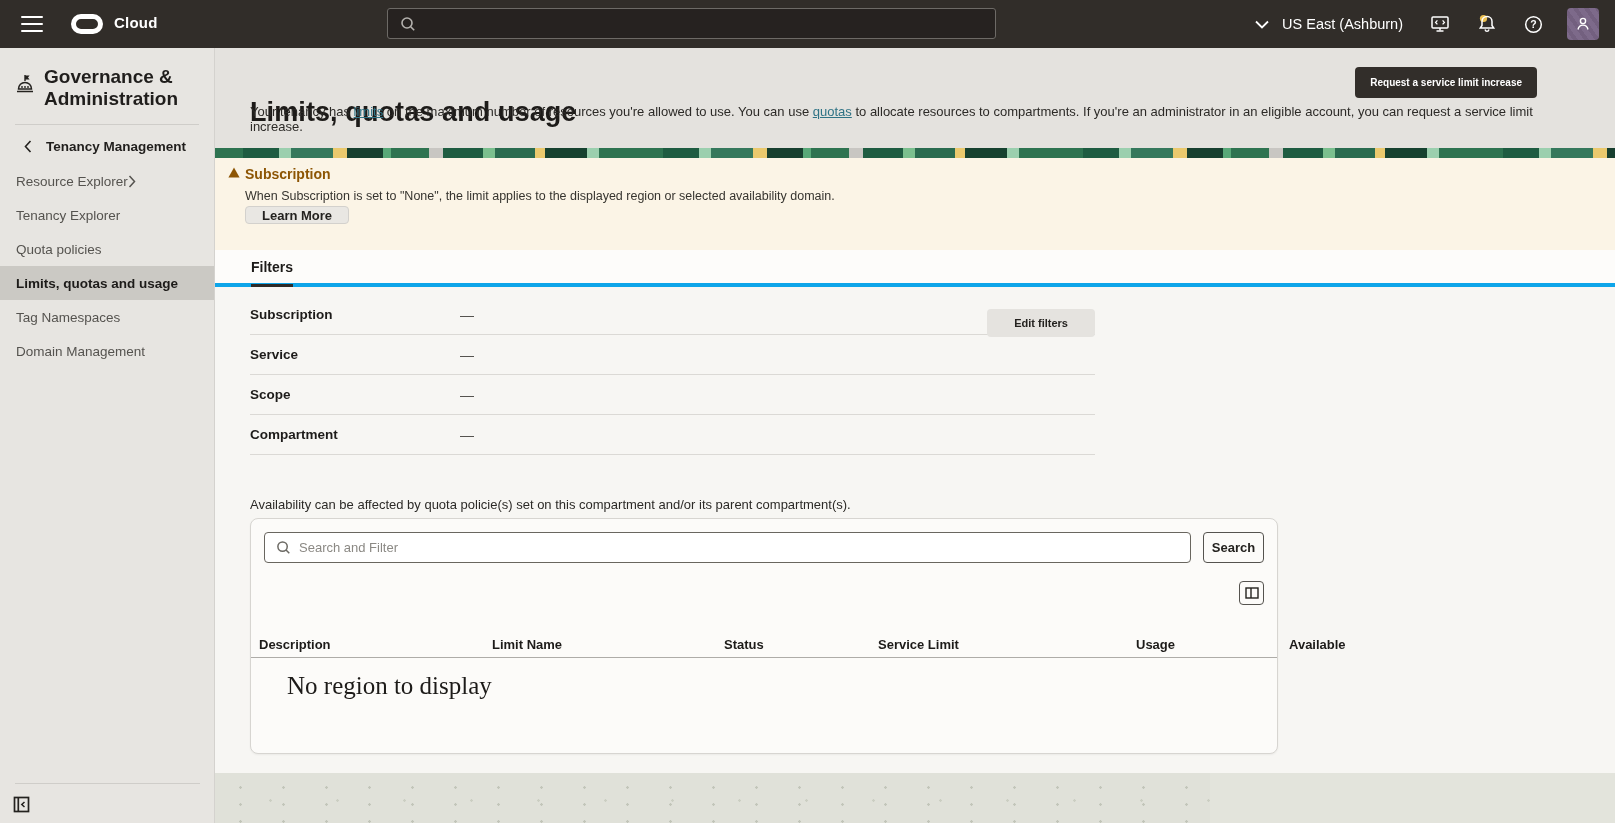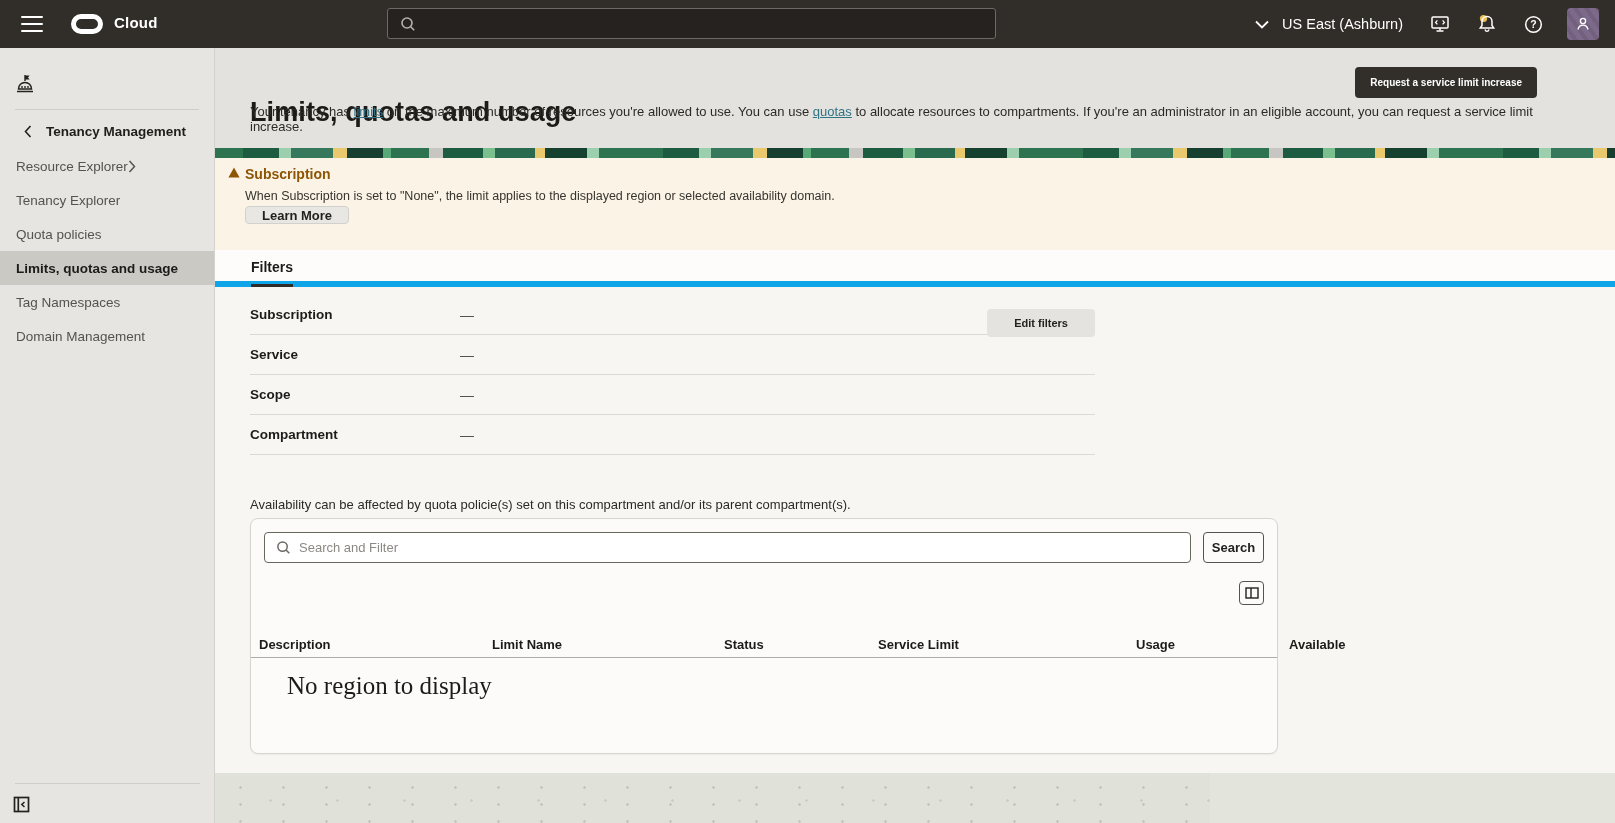--- a/index.html
+++ b/index.html
@@ -53,21 +53,21 @@
       #eac96e 118px 132px, #173f2f 132px 168px, #58a878 168px 176px, #2e7350 176px 214px,
       #c8c6c2 214px 228px, #1e5c41 228px 268px, #7bbf8e 268px 280px, #2a6b4f 280px 320px,
       #eac96e 320px 330px, #16412f 330px 372px, #9bcfae 372px 384px, #2e7350 384px 420px); }
 
   .notice { position:relative; width:100%; height:92px; background:#fbf4e6; }
   .warn-tri { position:absolute; left:13px; top:9px; }
   .notice-title { position:absolute; left:30px; top:8px; font-size:14px; font-weight:700; color:#8d5504; }
   .notice-msg { position:absolute; left:30px; top:31px; font-size:12.5px; color:#36342f; }
   .learn-btn { position:absolute; left:30px; top:48px; height:18px; padding:0 16px; background:#e9e7e3; border:1px solid #d3d1cd; border-radius:4px; font-size:13px; font-weight:600; color:#24221f; cursor:pointer; font-family:"Liberation Sans",sans-serif; }
 
-  .tabsbar { width:100%; height:37px; background:#fdfcfa; border-bottom:6px solid #0ea5e9; position:relative; }
+  .tabsbar { width:100%; height:37px; background:#fdfcfa; border-bottom:4px solid #0ea5e9; position:relative; }
   .tab { position:absolute; left:36px; top:0; height:37px; display:flex; align-items:center; font-size:14px; font-weight:600; color:#1d1b19; cursor:pointer; }
   .tab.active { border-bottom:3px solid #2e2b28; }
 
   .content { position:relative; width:100%; height:486px; background:#f7f6f3; }
   .filters-block { position:relative; margin-left:35px; width:845px; padding-top:8px; }
   .f-row { height:40px; display:flex; align-items:center; border-bottom:1px solid #dbd9d5; }
   .f-label { width:210px; font-size:13.5px; font-weight:700; color:#1d1b19; }
   .f-value { font-size:14px; color:#55534f; }
   .edit-btn { position:absolute; top:22px; right:0; height:28px; padding:0 27px; background:#e5e3df; border:none; border-radius:4px; font-size:11px; font-weight:600; color:#24221f; cursor:pointer; font-family:"Liberation Sans",sans-serif; }
 
@@ -154,20 +154,21 @@
     <div class="sb-head">
       <svg class="sb-head-icon" width="22" height="22" viewBox="0 0 22 22">
         <line x1="11" y1="2" x2="11" y2="8" stroke="#24221f" stroke-width="1.4"></line>
         <path d="M11 2.6h4.6l-1.6 1.9 1.6 1.9H11z" fill="#24221f"></path>
         <path d="M4.5 16c0-4 2.9-6.6 6.5-6.6s6.5 2.6 6.5 6.6z" fill="none" stroke="#24221f" stroke-width="1.5"></path>
         <line x1="3" y1="18.5" x2="19" y2="18.5" stroke="#24221f" stroke-width="1.5"></line>
         <circle cx="8" cy="14" r=".9" fill="#24221f"></circle>
           <circle cx="11" cy="14" r=".9" fill="#24221f"></circle>
           <circle cx="14" cy="14" r=".9" fill="#24221f"></circle>
       </svg>
+      <div class="sb-title">Governance &amp; Administration</div>
     </div>
     <div class="sb-div"></div>
     <div class="sb-back">
       <svg width="8" height="13" viewBox="0 0 8 13">
           <polyline points="6.5,1 1.5,6.5 6.5,12" fill="none" stroke="#24221f" stroke-width="1.6"></polyline>
         </svg>
       <span class="sb-back-label">Tenancy Management</span>
     </div>
     <div class="sb-item two-line" style="margin-top:4px;">
       <span class="lbl">Resource Explorer</span>

